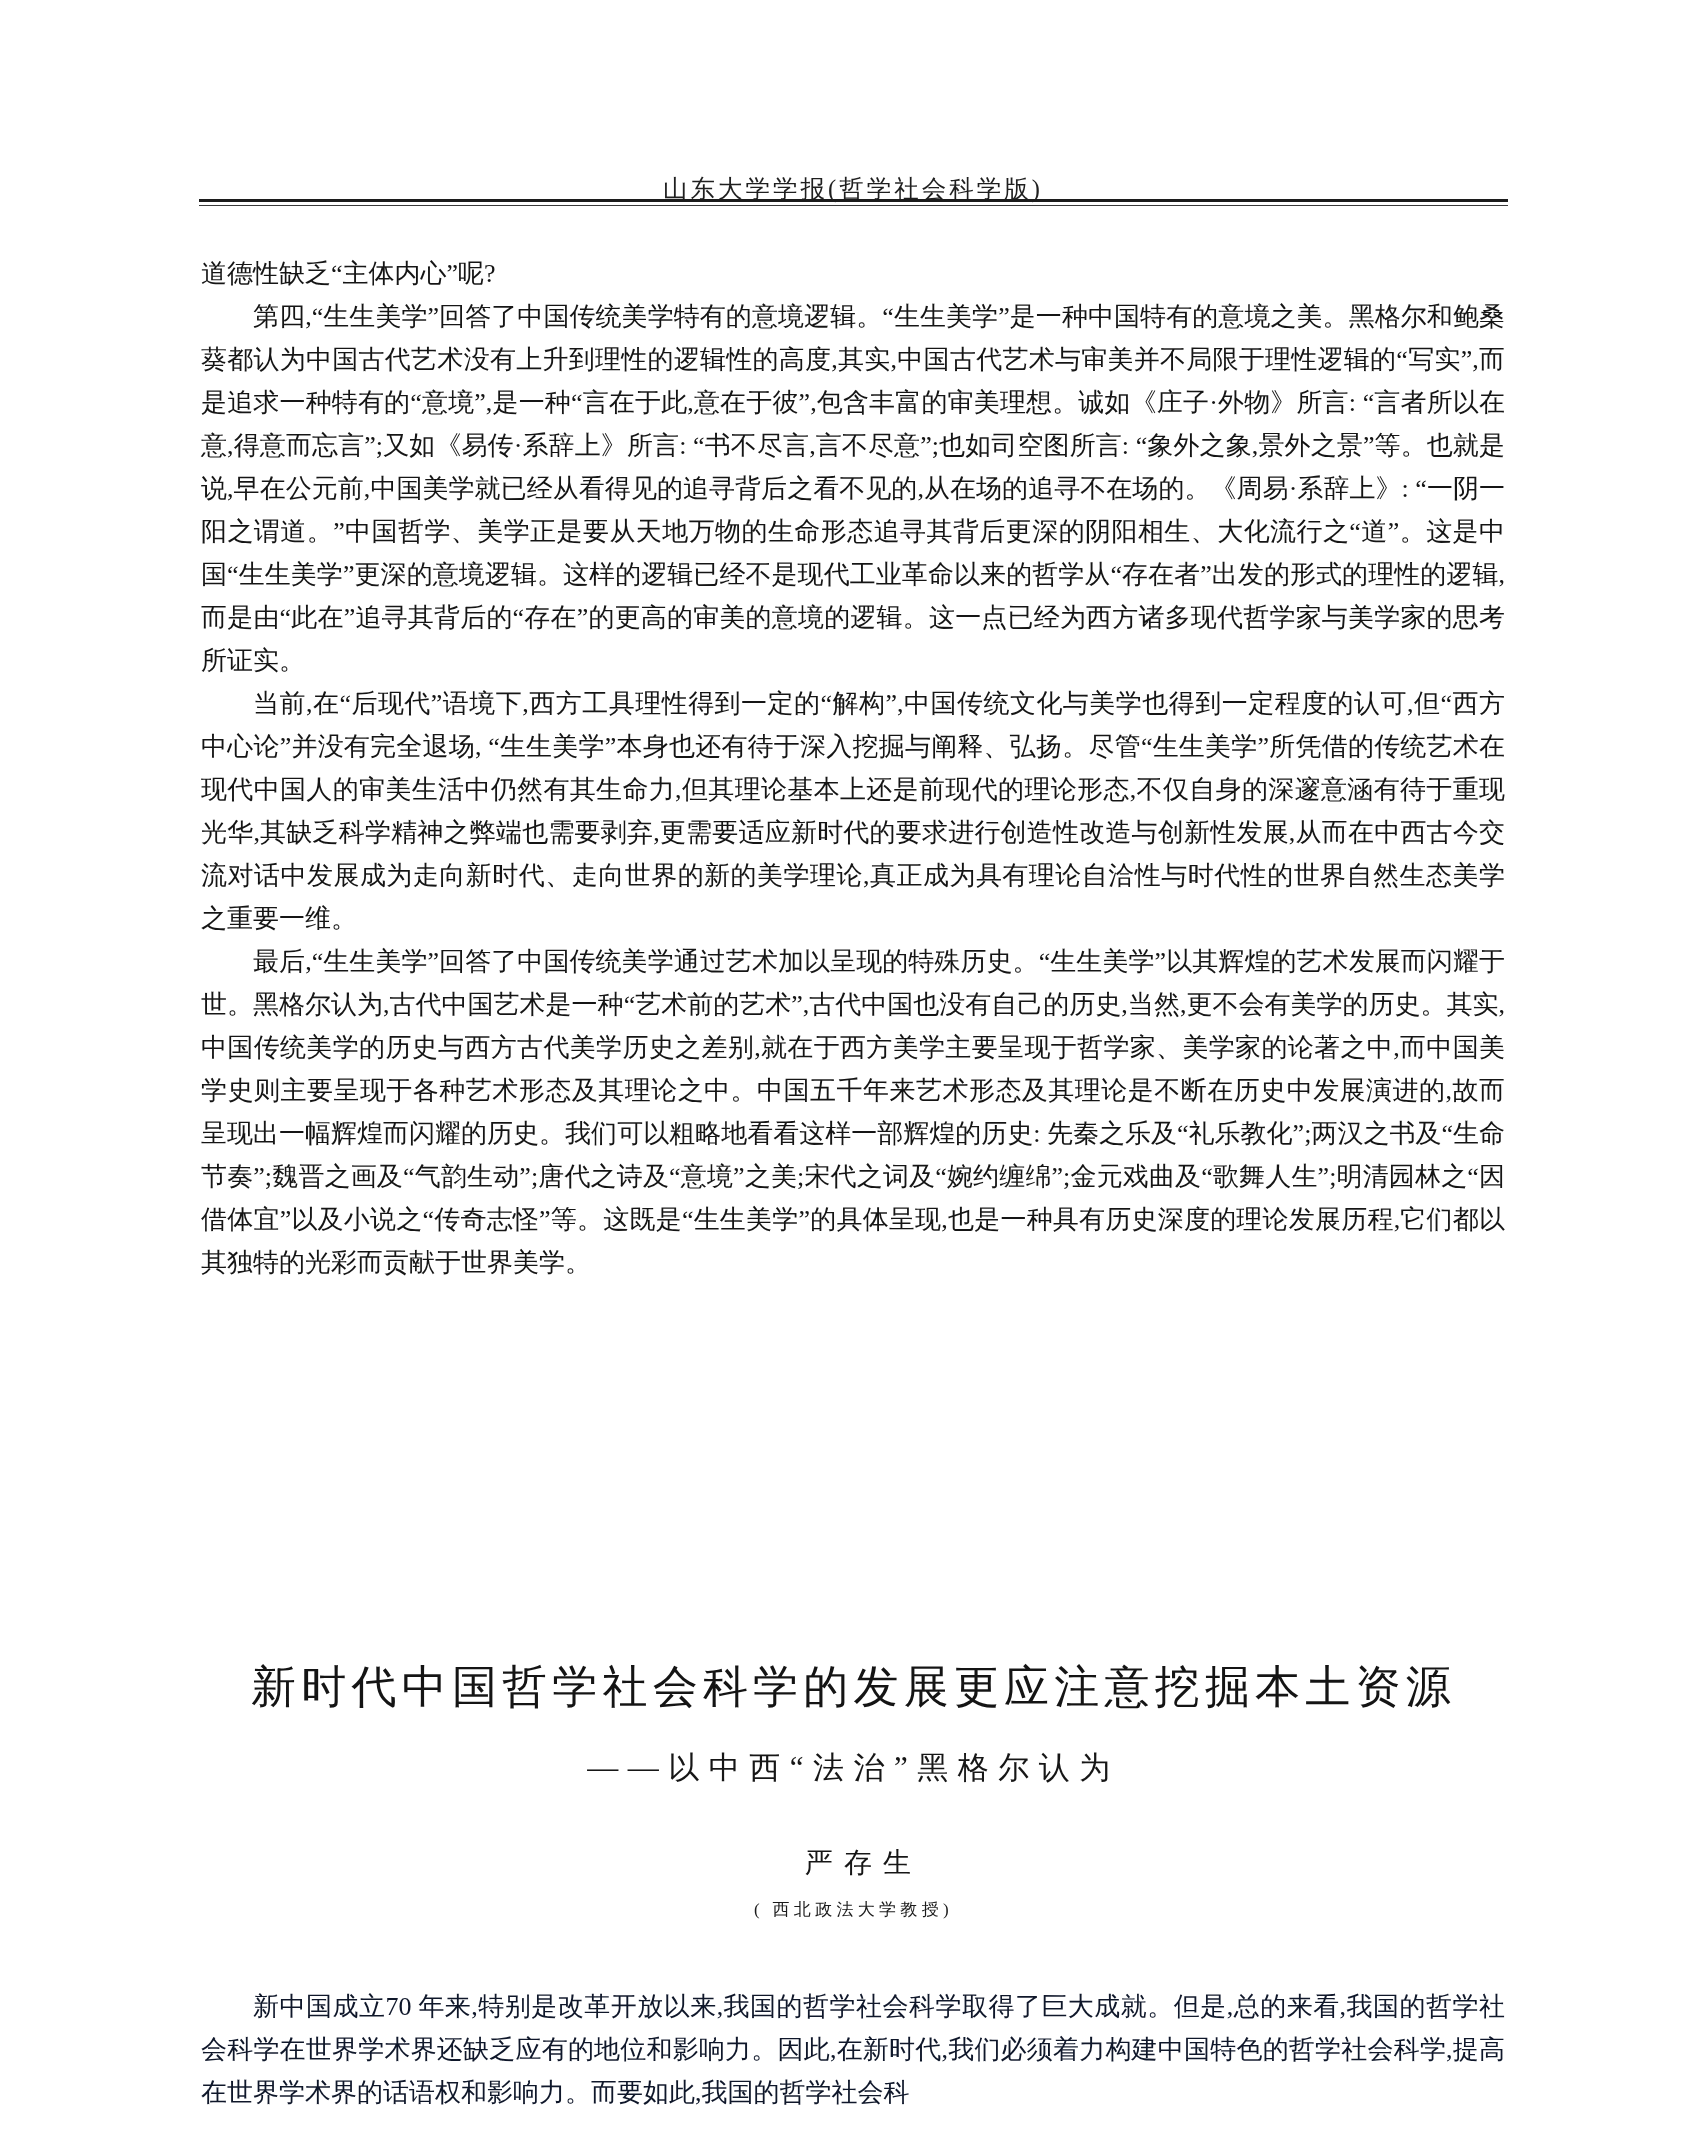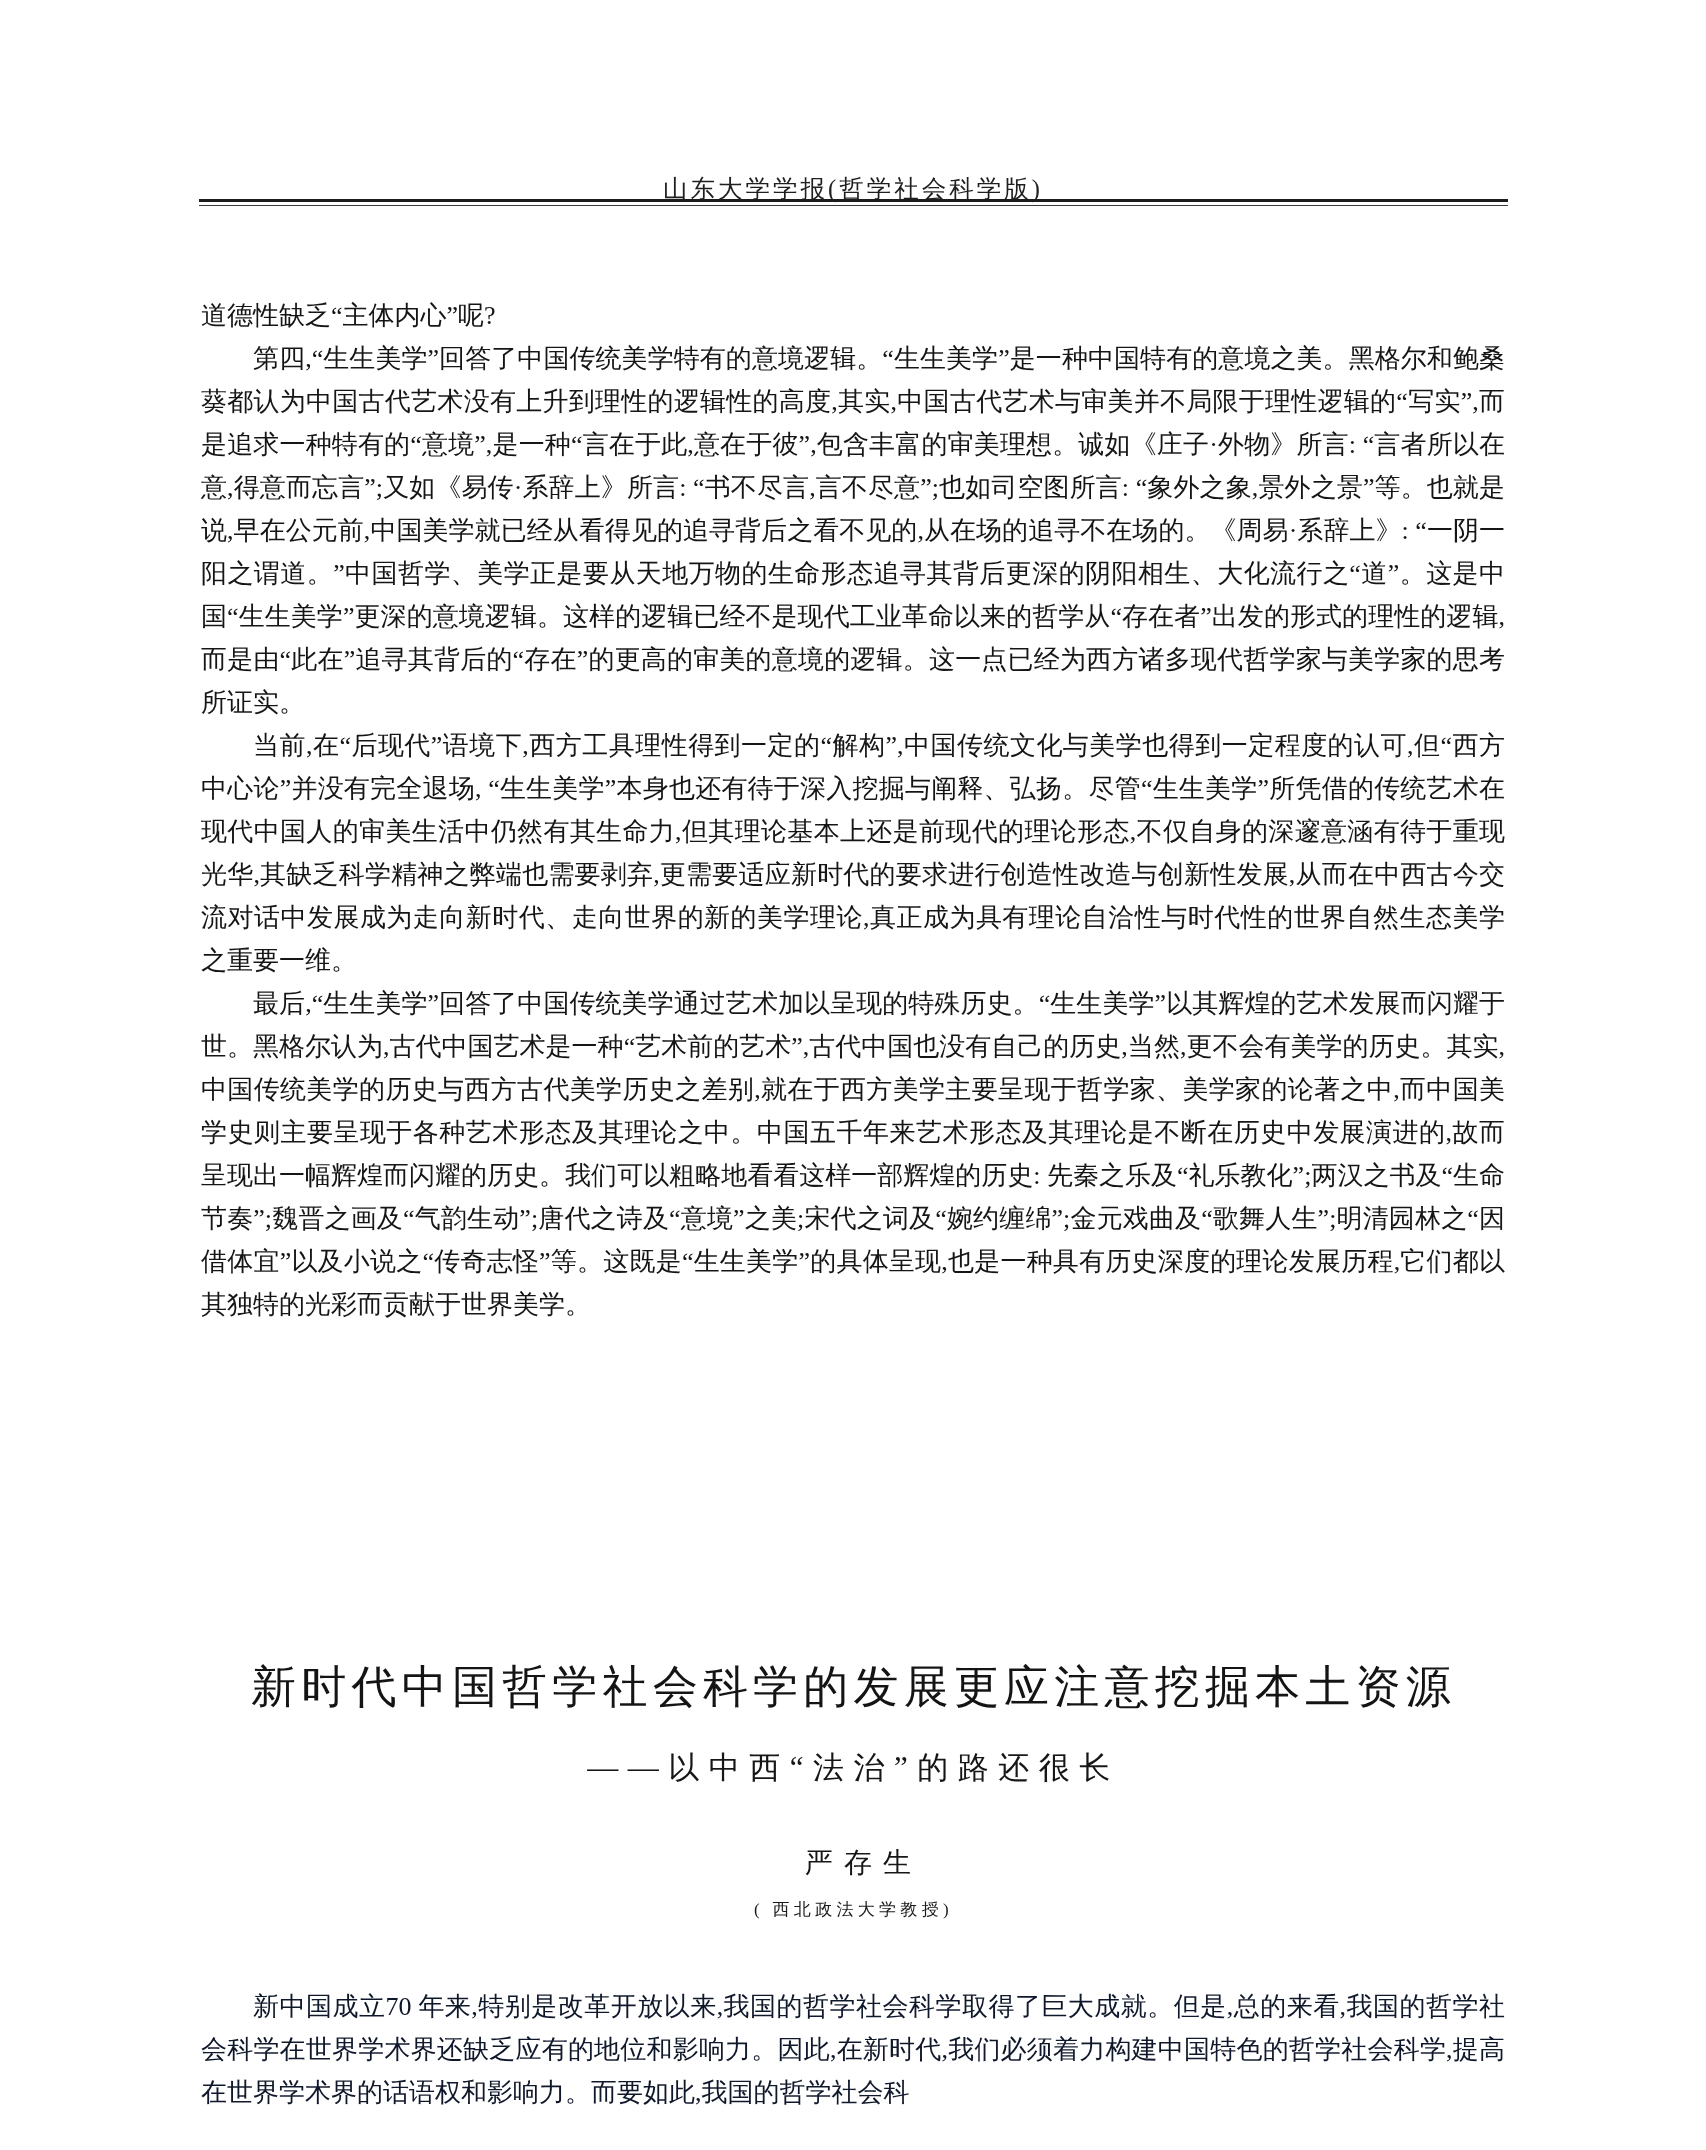--- a/index.html
+++ b/index.html
@@ -27,21 +27,21 @@
     content:""; display:block; margin-top:2.6px;
     border-top:0.9px solid #3a3a3a;
   }
   .body-text {
     position:absolute; top:252px; left:201px; width:1304px;
     font-size:26px; line-height:43px;
     text-align:justify; text-justify:inter-ideograph;
     color:#151515;
   }
   .body-text p { margin:0; padding:0; text-indent:2em; }
-  .body-text p.no-indent { text-indent:0;margin-top:42px; }
+  .body-text p.no-indent { text-indent:0; }
   .article-title {
     position:absolute; top:1657px; left:101px; width:1505px;
     text-align:center;
     font-size:45px; letter-spacing:5.2px;
     color:#141414;
     white-space:nowrap;
   }
   .article-subtitle {
     position:absolute; top:1747px; left:101px; width:1505px;
     text-align:center;
@@ -86,21 +86,21 @@
 
   <div class="body-text">
     <p class="no-indent">道德性缺乏“主体内心”呢?</p>
     <p>第四,“生生美学”回答了中国传统美学特有的意境逻辑。“生生美学”是一种中国特有的意境之美。黑格尔和鲍桑葵都认为中国古代艺术没有上升到理性的逻辑性的高度,其实,中国古代艺术与审美并不局限于理性逻辑的“写实”,而是追求一种特有的“意境”,是一种“言在于此,意在于彼”,包含丰富的审美理想。诚如《庄子·外物》所言: “言者所以在意,得意而忘言”;又如《易传·系辞上》所言: “书不尽言,言不尽意”;也如司空图所言: “象外之象,景外之景”等。也就是说,早在公元前,中国美学就已经从看得见的追寻背后之看不见的,从在场的追寻不在场的。《周易·系辞上》: “一阴一阳之谓道。”中国哲学、美学正是要从天地万物的生命形态追寻其背后更深的阴阳相生、大化流行之“道”。这是中国“生生美学”更深的意境逻辑。这样的逻辑已经不是现代工业革命以来的哲学从“存在者”出发的形式的理性的逻辑,而是由“此在”追寻其背后的“存在”的更高的审美的意境的逻辑。这一点已经为西方诸多现代哲学家与美学家的思考所证实。</p>
     <p>当前,在“后现代”语境下,西方工具理性得到一定的“解构”,中国传统文化与美学也得到一定程度的认可,但“西方中心论”并没有完全退场, “生生美学”本身也还有待于深入挖掘与阐释、弘扬。尽管“生生美学”所凭借的传统艺术在现代中国人的审美生活中仍然有其生命力,但其理论基本上还是前现代的理论形态,不仅自身的深邃意涵有待于重现光华,其缺乏科学精神之弊端也需要剥弃,更需要适应新时代的要求进行创造性改造与创新性发展,从而在中西古今交流对话中发展成为走向新时代、走向世界的新的美学理论,真正成为具有理论自洽性与时代性的世界自然生态美学之重要一维。</p>
     <p>最后,“生生美学”回答了中国传统美学通过艺术加以呈现的特殊历史。“生生美学”以其辉煌的艺术发展而闪耀于世。黑格尔认为,古代中国艺术是一种“艺术前的艺术”,古代中国也没有自己的历史,当然,更不会有美学的历史。其实,中国传统美学的历史与西方古代美学历史之差别,就在于西方美学主要呈现于哲学家、美学家的论著之中,而中国美学史则主要呈现于各种艺术形态及其理论之中。中国五千年来艺术形态及其理论是不断在历史中发展演进的,故而呈现出一幅辉煌而闪耀的历史。我们可以粗略地看看这样一部辉煌的历史: 先秦之乐及“礼乐教化”;两汉之书及“生命节奏”;魏晋之画及“气韵生动”;唐代之诗及“意境”之美;宋代之词及“婉约缠绵”;金元戏曲及“歌舞人生”;明清园林之“因借体宜”以及小说之“传奇志怪”等。这既是“生生美学”的具体呈现,也是一种具有历史深度的理论发展历程,它们都以其独特的光彩而贡献于世界美学。</p>
   </div>
 
   <div class="article-title">新时代中国哲学社会科学的发展更应注意挖掘本土资源</div>
 
-  <div class="article-subtitle">——以中西“法治”的路还很长</div>
+  <div class="article-subtitle">——以中西“法治”黑格尔认为</div>
 
   <div class="article-author">严存生</div>
 
   <div class="article-affiliation">( 西北政法大学教授)</div>
 
   <div class="intro-text">
     <p>新中国成立70 年来,特别是改革开放以来,我国的哲学社会科学取得了巨大成就。但是,总的来看,我国的哲学社会科学在世界学术界还缺乏应有的地位和影响力。因此,在新时代,我们必须着力构建中国特色的哲学社会科学,提高在世界学术界的话语权和影响力。而要如此,我国的哲学社会科</p>
   </div>
 
   <div class="page-number">22</div>

